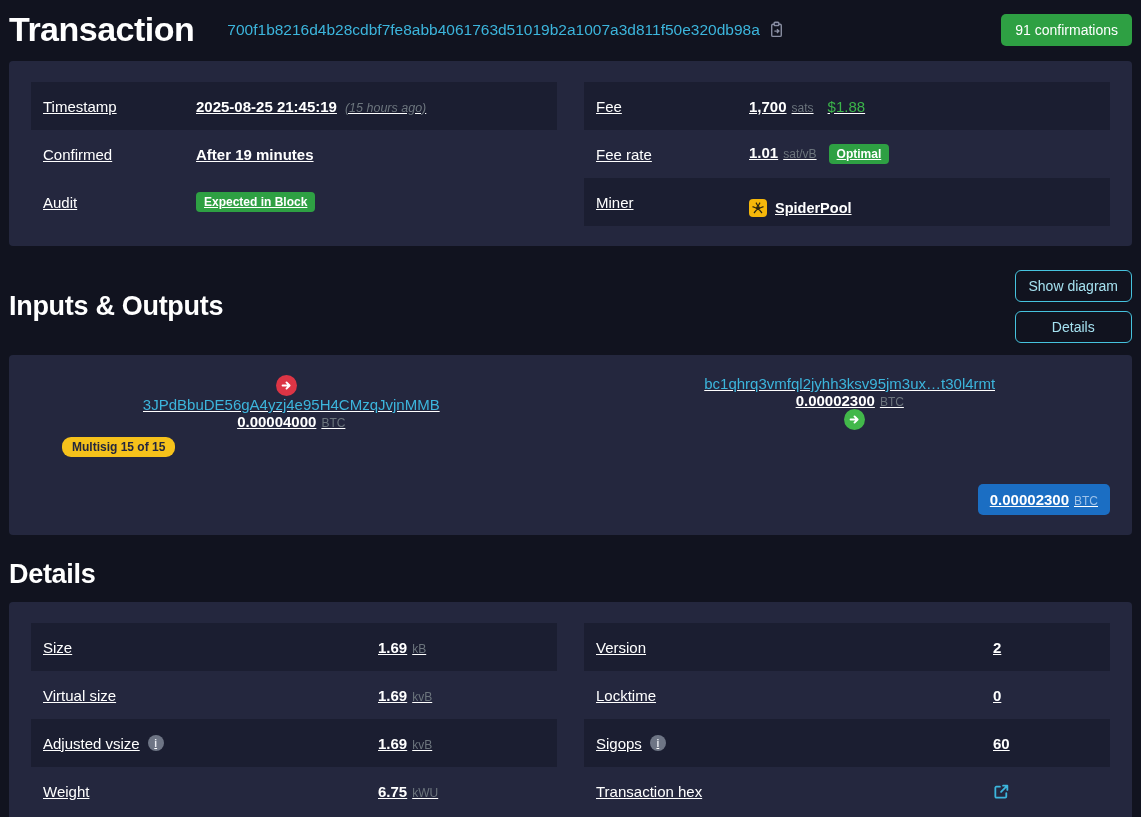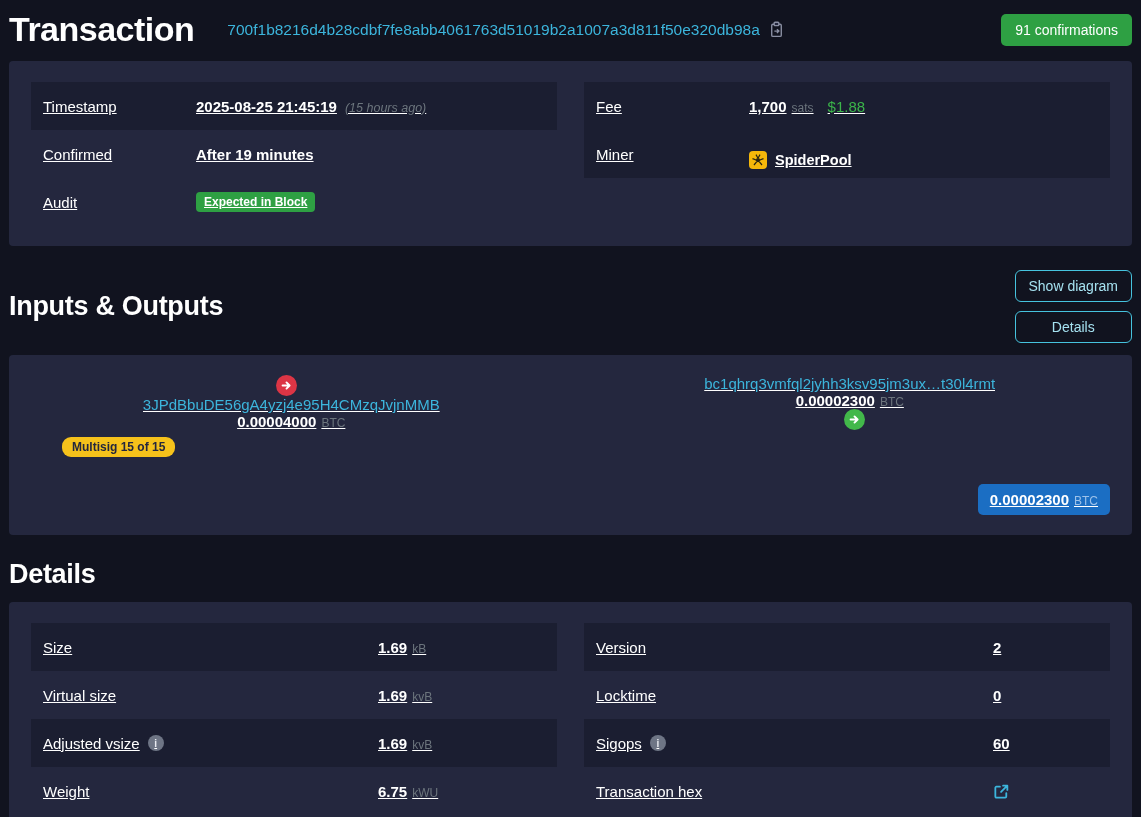--- a/index.html
+++ b/index.html
@@ -134,20 +134,28 @@
 
       <div>
         <div class="trow striped">
           <span class="tlabel">Fee</span>
           <span class="tvalue">
             <span class="bold">1,700</span>
             <span class="unit">sats</span>
             <span class="usd">$1.88</span>
           </span>
         </div>
+        <div class="trow">
+          <span class="tlabel">Fee rate</span>
+          <span class="tvalue">
+            <span class="bold">1.01</span>
+            <span class="unit">sat/vB</span>
+            <span class="badge green optimal">Optimal</span>
+          </span>
+        </div>
         <div class="trow striped">
           <span class="tlabel">Miner</span>
           <span class="tvalue miner">
             <span class="pool-icon">
               <svg width="14" height="14" viewBox="0 0 14 14">
                 <circle cx="7" cy="7.2" r="2.1" fill="#2b2510"></circle>
                 <g stroke="#2b2510" stroke-width="1.2" fill="none">
                   <path d="M7 5.2 L5 1.6 M7 5.2 L9 1.6 M5.2 7 L1.5 5.6 M8.8 7 L12.5 5.6 M5.6 8.8 L3 12 M8.4 8.8 L11 12"></path>
                 </g>
               </svg>

